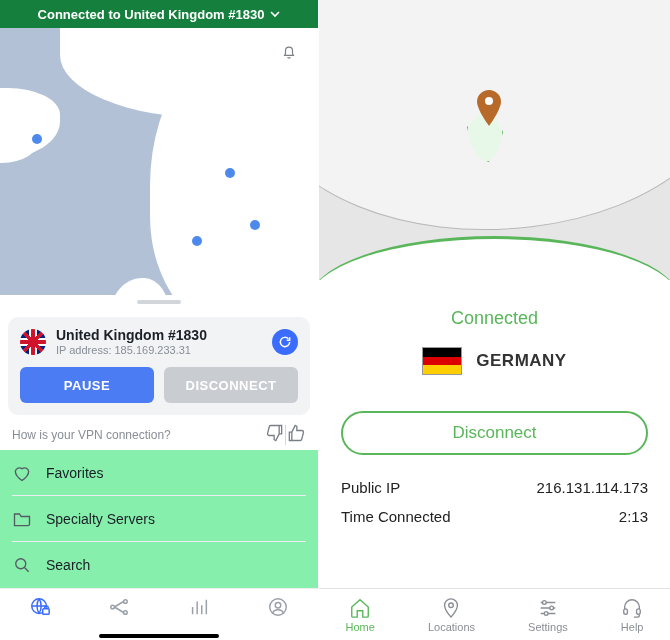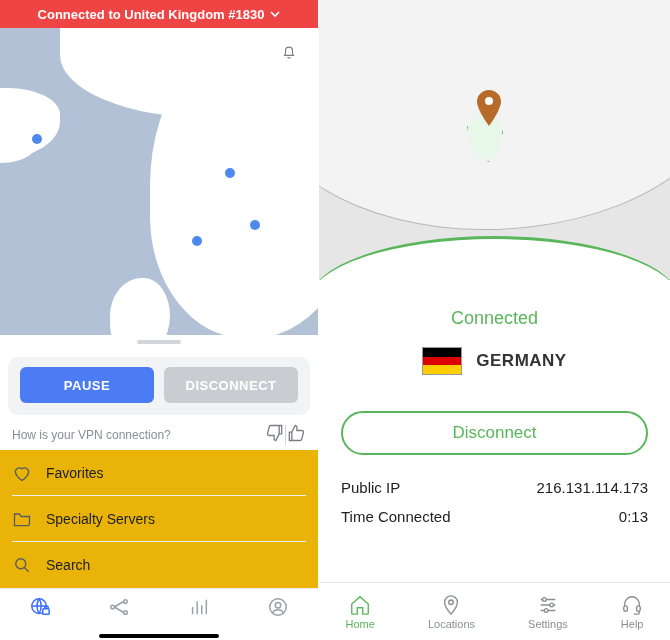--- a/index.html
+++ b/index.html
@@ -16,21 +16,21 @@
   
   .left {
     width: 319px;
     height: 100%;
     display: flex;
     flex-direction: column;
     border-right: 1px solid #fff;
   }
 
   .status-bar {
-    background: #ef4444;
+    background: #15803d;
     color: #fff;
     font-size: 13px;
     font-weight: 600;
     height: 28px;
     display: flex;
     align-items: center;
     justify-content: center;
     gap: 6px;
   }
   .status-bar svg { width: 10px; height: 10px; fill: #fff; }
@@ -114,21 +114,21 @@
   .btn-disc  { background:#c9ccd1; }
 
   .feedback {
     display:flex; align-items:center; 
     margin:8px 12px 4px 12px; font-size:12px; color:#888e97;
   }
   .feedback .spacer{flex:1;}
   .thumb svg{width:20px;height:20px;stroke:#7a7f87;fill:none;stroke-width:1.6;}
   .feedback .divider{width:1px; height:20px; background:#d2d6db;}
 
-  .menu-list{padding:0 12px; background:#eab308;}
+  .menu-list{padding:0 12px; background:#86efac;}
   .menu-item{
     display:flex; align-items:center; gap:14px;
     height:46px; border-bottom:1px solid #eceef1;
     font-size:14px; color:#1b1f27;
   }
   .menu-item:last-child{border-bottom:none;}
   .menu-item svg{width:20px;height:20px;stroke:#555b63;fill:none;stroke-width:1.6;}
 
   .tab-bar-left {
     height:52px; border-top:1px solid #eceef1;
@@ -184,21 +184,21 @@
   .disconnect-btn{
     width:100%; height:44px; border:2px solid #5ab65a; border-radius:22px;
     background:transparent; color:#5ab65a; font-size:17px; margin-bottom:18px;
   }
   .info-line{
     width:100%; display:flex; justify-content:space-between;
     font-size:15px; margin:6px 16px; color:#222;
   }
 
   .tab-bar-right{
-    height:58px; border-top:1px solid #e3e3e3;
+    height:52px; border-top:1px solid #e3e3e3;
     display:flex; align-items:center; justify-content:space-around;
   }
   .tab-r{display:flex; flex-direction:column; align-items:center; gap:2px; font-size:11px; color:#8a8f95;}
   .tab-r.active{color:#5ab65a;}
   .tab-r svg{width:22px;height:22px;stroke:#8a8f95;fill:none;stroke-width:1.5;}
   .tab-r.active svg{stroke:#5ab65a;}
 </style>
 </head>
 <body>
 
@@ -228,20 +228,32 @@
           <path d="M6 8a6 6 0 0 1 12 0v5l1.5 3h-15L6 13V8zM10 19a2 2 0 0 0 4 0"></path>
         </svg>
     </div>
   </div>
 
   <div class="handle">
       <div></div>
     </div>
 
   <div class="info-card">
+    <div class="info-row">
+      <div class="flag-uk"></div>
+      <div class="info-texts">
+        <div class="server-name">United Kingdom #1830</div>
+        <div class="ip-line">IP address: 185.169.233.31</div>
+      </div>
+      <div class="refresh-btn">
+        <svg viewBox="0 0 24 24">
+            <path d="M20 12a8 8 0 1 1-2.34-5.66M20 4v5h-5"></path>
+          </svg>
+      </div>
+    </div>
     <div class="btn-row">
       <button class="btn btn-pause">PAUSE</button>
       <button class="btn btn-disc">DISCONNECT</button>
     </div>
   </div>
 
   <div class="feedback">
     <span>How is your VPN connection?</span>
     <span class="spacer"></span>
     <span class="thumb">
@@ -335,21 +347,21 @@
     </div>
 
     <button class="disconnect-btn">Disconnect</button>
 
     <div class="info-line">
       <span>Public IP</span>
       <span>216.131.114.173</span>
     </div>
     <div class="info-line">
       <span>Time Connected</span>
-      <span>0:13</span>
+      <span>2:13</span>
     </div>
   </div>
 
   <div class="tab-bar-right">
     <div class="tab-r active">
       <svg viewBox="0 0 24 24">
           <path d="M3 11l9-8 9 8v10a1 1 0 0 1-1 1h-5v-7h-6v7H4a1 1 0 0 1-1-1V11z"></path>
         </svg>
       <span>Home</span>
     </div>

